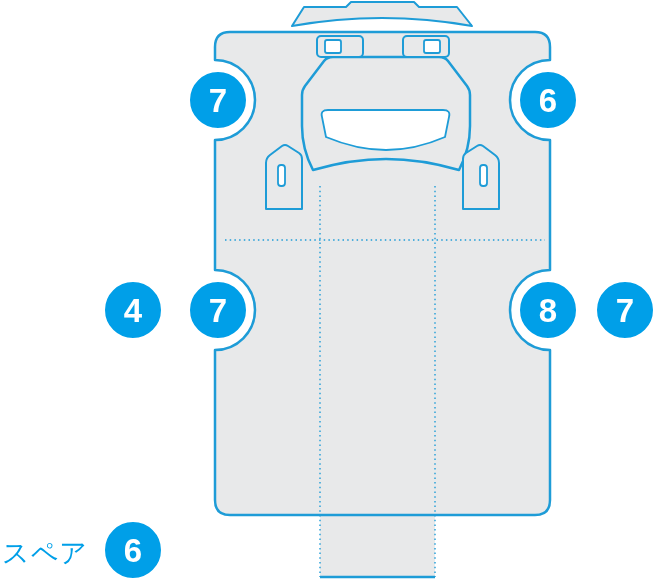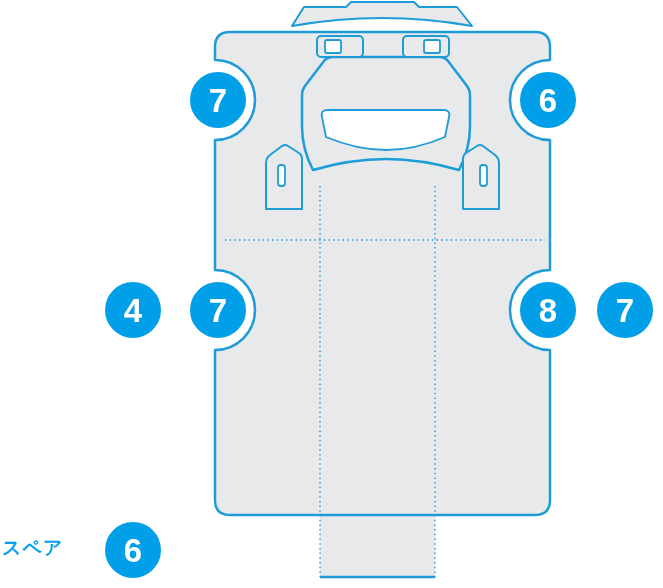--- a/index.html
+++ b/index.html
@@ -20,21 +20,21 @@
   .solidline{stroke:var(--outline);stroke-width:2.5px;}
 
   .marker{
     position:absolute;width:64px;height:64px;border-radius:50%;
     background:var(--accent);border:4px solid #ffffff;
     color:#ffffff;font-size:33px;font-weight:bold;line-height:1;
     display:flex;align-items:center;justify-content:center;
   }
   .spare-label{
     position:absolute;left:2px;top:535px;
-    color:var(--accent);font-size:19px;font-weight:bold;letter-spacing:1px;
+    color:var(--accent);font-size:27px;font-weight:normal;letter-spacing:1px;
     white-space:nowrap;
   }
 </style>
 </head>
 <body>
 
 <div class="stage">
 
   <svg viewBox="0 0 663 588" width="663" height="588">
 

